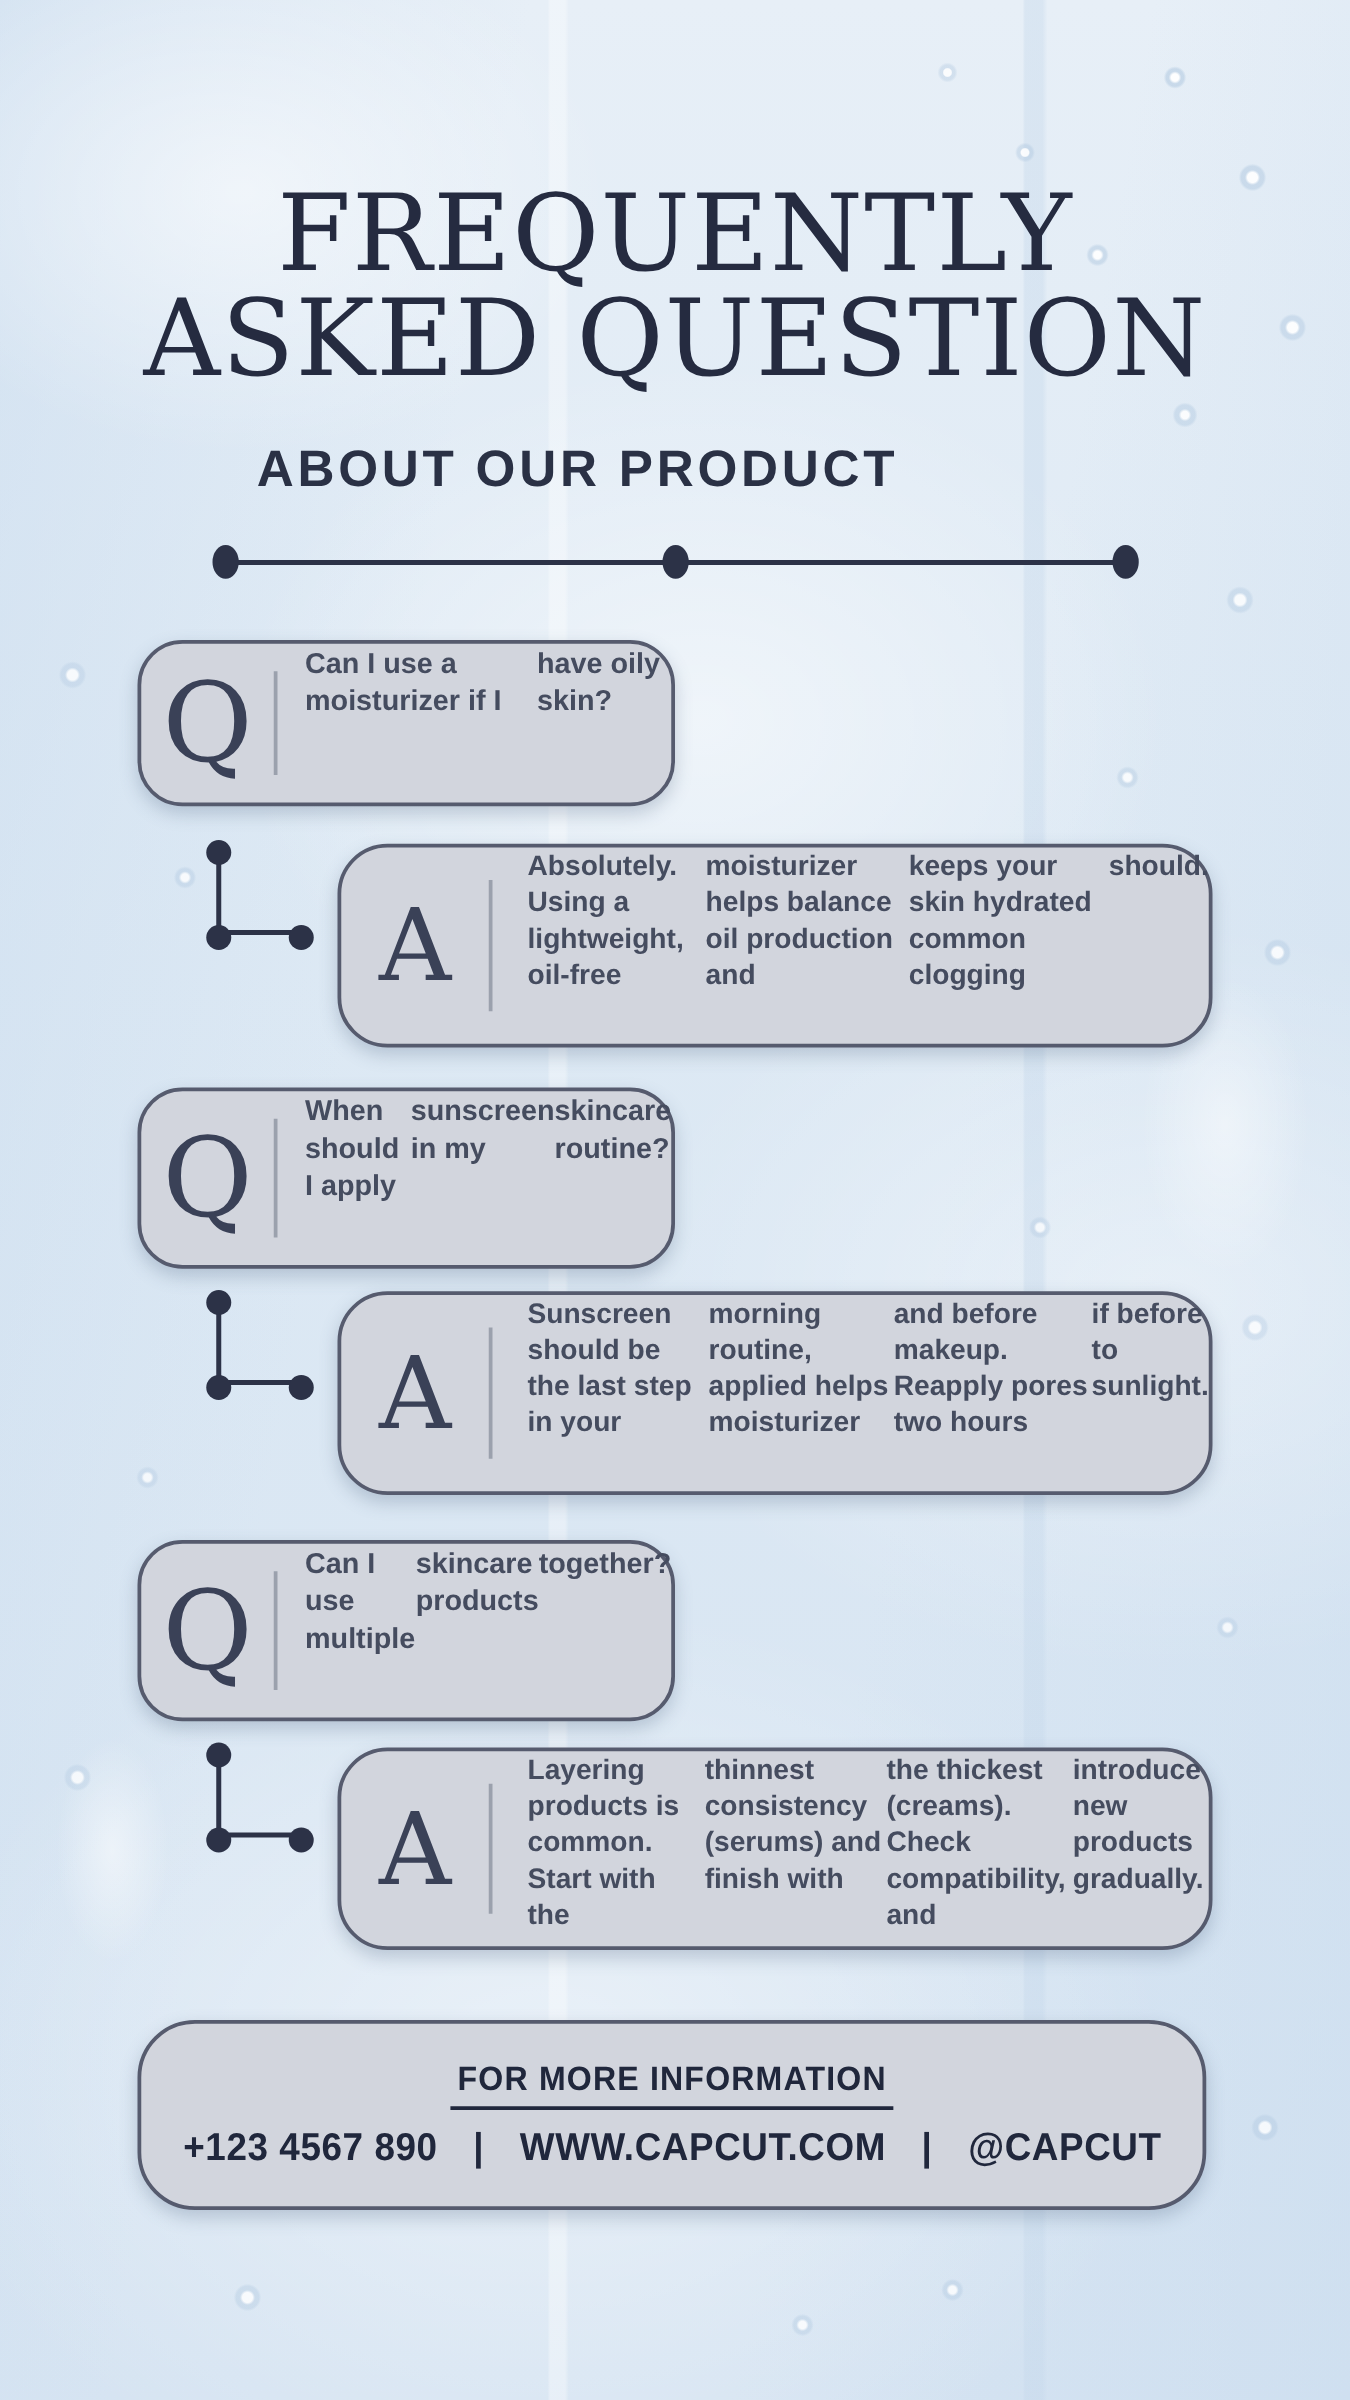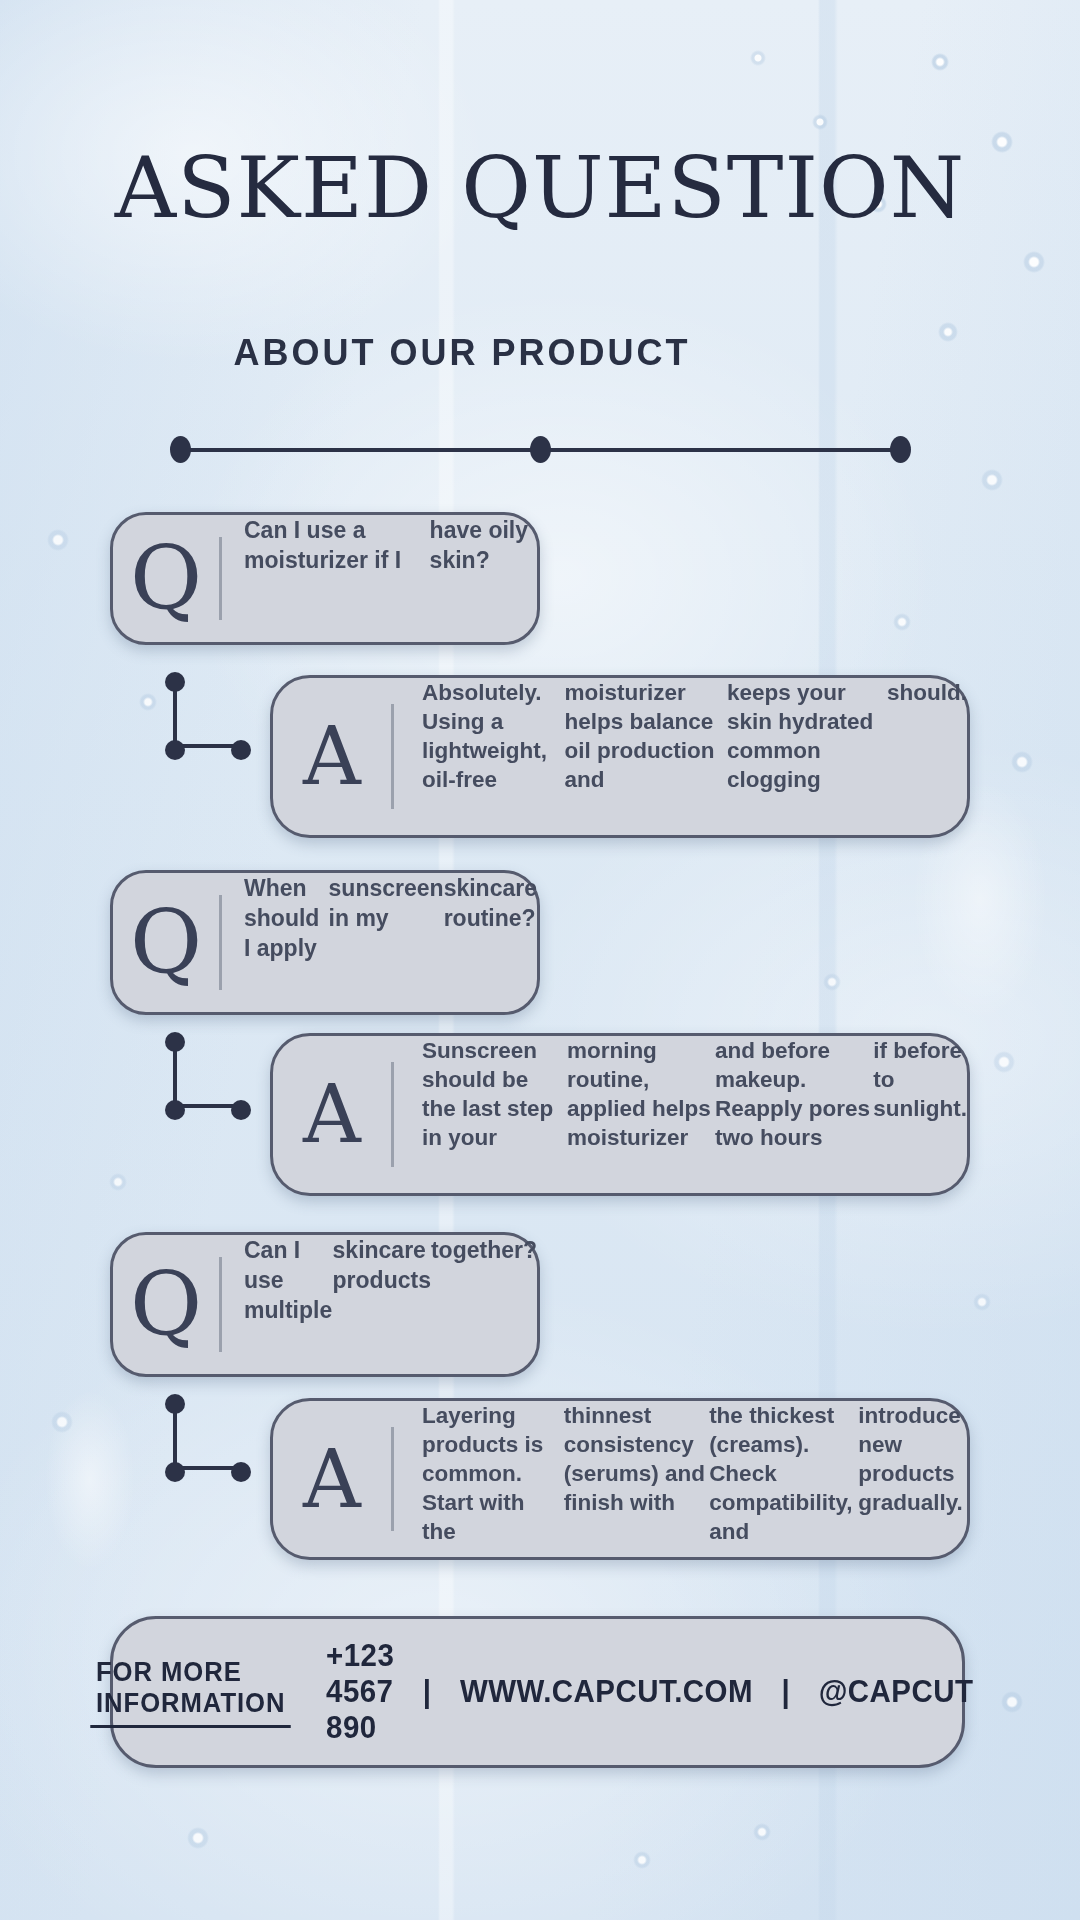--- a/index.html
+++ b/index.html
@@ -46,22 +46,22 @@
       radial-gradient(ellipse 90px 160px at 980px 900px, rgba(255,255,255,0.45), transparent 75%),
       linear-gradient(90deg, transparent 0 438px, rgba(255,255,255,0.35) 440px 452px, transparent 455px 100%),
       linear-gradient(90deg, transparent 0 818px, rgba(197,216,235,0.4) 820px 834px, transparent 838px 100%);
   }
   .title{
     position:absolute;top:146px;left:0;width:1080px;text-align:center;
     font-family:"DejaVu Serif",serif;font-weight:400;
     font-size:85px;line-height:84px;letter-spacing:1px;color:#252b40;
   }
   .subtitle{
-    position:absolute;top:332px;left:0;width:924px;text-align:center;
-    font-size:36px;font-weight:bold;letter-spacing:3px;color:#2a3145;
+    position:absolute;top:352px;left:0;width:924px;text-align:center;
+    font-size:41px;font-weight:bold;letter-spacing:3px;color:#2a3145;
   }
   .top-divider{position:absolute;left:180px;top:448px;width:720px;height:4px;background:#2c3247;}
   .tdot{position:absolute;width:21px;height:27px;border-radius:50%;background:#2c3247;top:-12px;}
   .tdot.c1{left:-10px;} .tdot.c2{left:350px;} .tdot.c3{left:710px;}
 
   .card{
     position:absolute;background:#d2d5dd;border:3px solid #565b6e;
     box-shadow:0 6px 14px rgba(80,100,130,0.28);display:flex;align-items:stretch;
   }
   .q-card{left:110px;width:424px;border-radius:36px;}
@@ -84,37 +84,38 @@
 
   .connector{position:absolute;left:173px;width:68px;height:66px;}
   .conn-elbow{position:absolute;inset:0;border-left:4px solid #2c3247;border-bottom:4px solid #2c3247;}
   .conn-dot{position:absolute;width:20px;height:20px;border-radius:50%;background:#2c3247;}
   .conn-dot.top{left:-8px;top:-10px;}
   .conn-dot.corner{left:-8px;bottom:-12px;}
   .conn-dot.end{right:-10px;bottom:-12px;}
 
   .footer-card{
     left:110px;top:1616px;width:849px;height:146px;border-radius:46px;
-    flex-direction:row;align-items:center;justify-content:center;gap:12px;
+    flex-direction:column;align-items:center;justify-content:center;gap:12px;
   }
   .footer-heading{
     font-size:27px;font-weight:bold;letter-spacing:1px;color:#20273c;
     border-bottom:3px solid #20273c;padding:0 6px 6px;transform:scaleX(0.95);
   }
   .footer-contact{
     display:flex;gap:30px;align-items:center;
     font-size:31px;font-weight:bold;letter-spacing:0.5px;color:#20273c;transform:scaleX(0.95);
   }
 </style>
 </head>
 <body>
 
 <div class="canvas">
 
   <div class="title">
+    <div>FREQUENTLY</div>
     <div>ASKED QUESTION</div>
   </div>
 
   <div class="subtitle">ABOUT OUR PRODUCT</div>
 
   <div class="top-divider">
     <div class="tdot c1"></div>
     <div class="tdot c2"></div>
     <div class="tdot c3"></div>
   </div>

